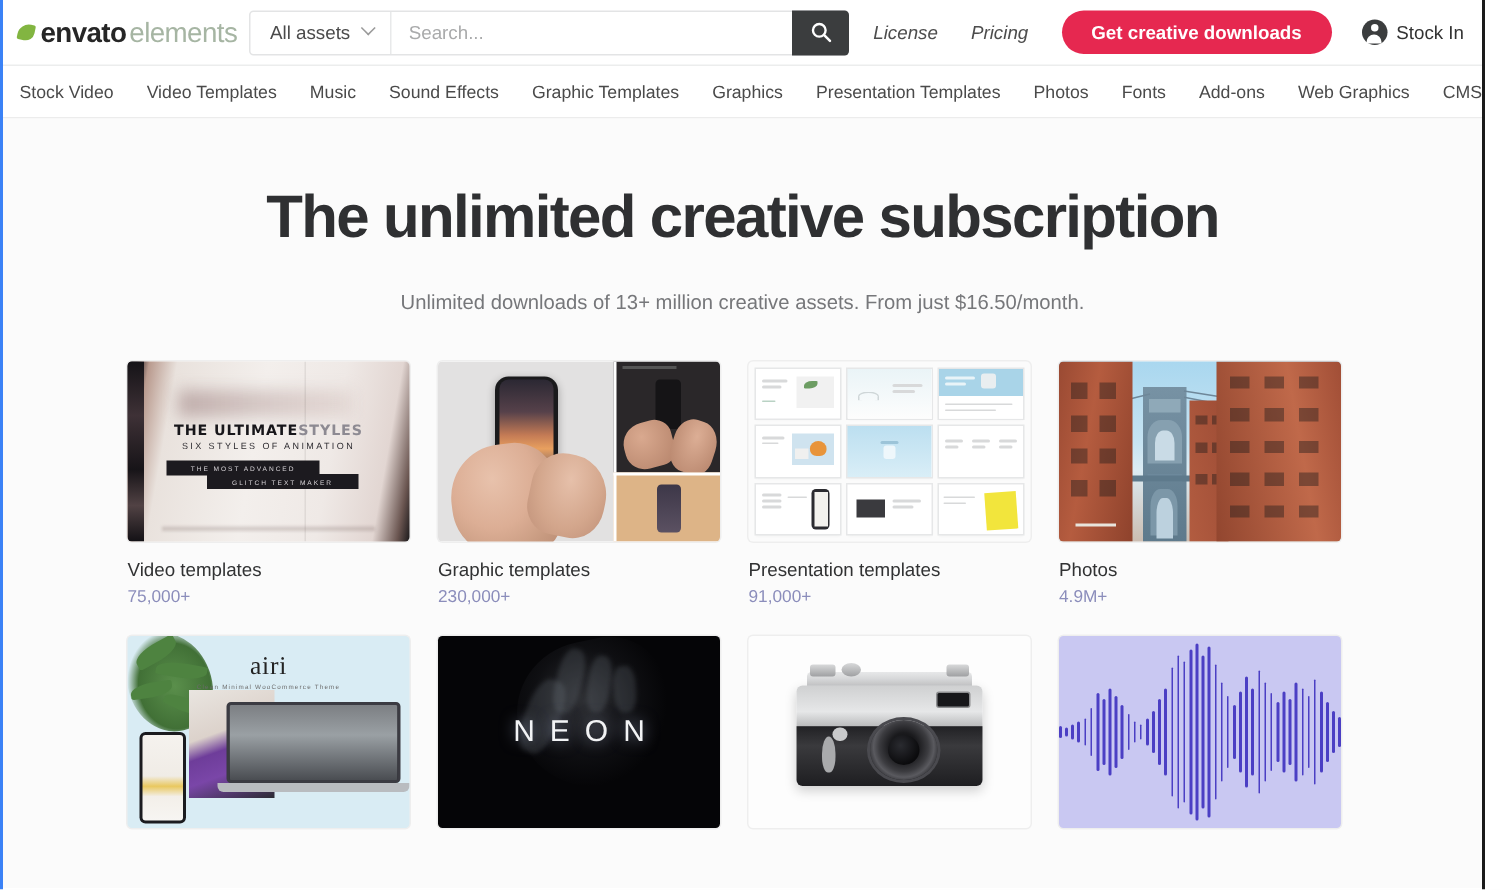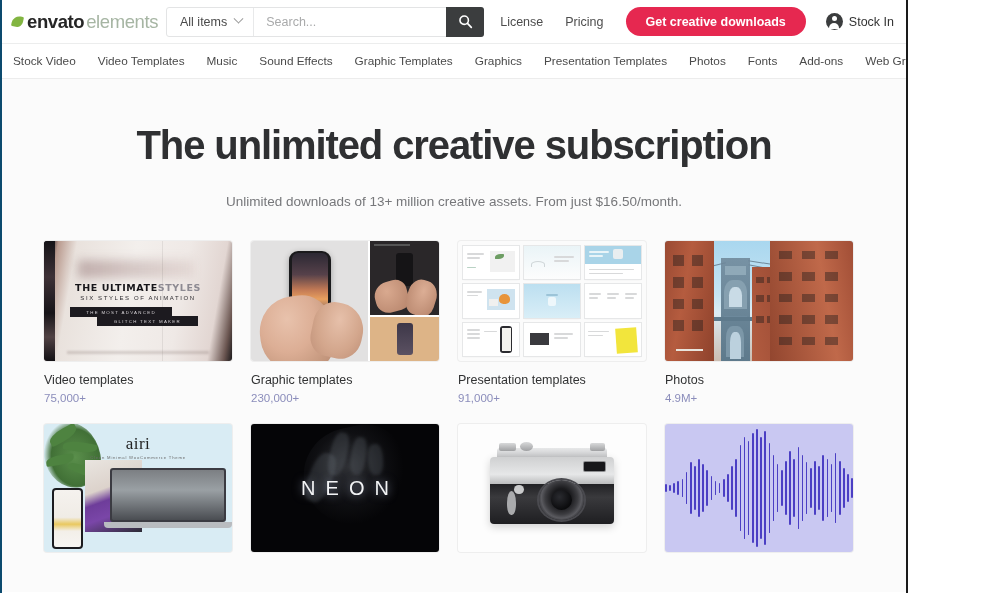--- a/index.html
+++ b/index.html
@@ -5,23 +5,23 @@
 <style>
   * { box-sizing: border-box; margin: 0; padding: 0; }
   html, body {
     width: 1000px; height: 593px;
     overflow: hidden;
     background: #ffffff;
     font-family: "Liberation Sans", "DejaVu Sans", sans-serif;
   }
   #page {
     position: relative;
-    width: 908px; height: 593px;
+    width: 990px; height: 593px;
     background: #ffffff;
-    border-left: 2px solid #0c4a6e;
+    border-left: 2px solid #3b82f6;
     border-right: 2px solid #1a1a1a;
     overflow: hidden;
   }
 
   
   .header {
     position: relative;
     height: 44px;
     display: flex;
     align-items: center;
@@ -89,21 +89,21 @@
     width: 38px;
     background: #3b3d3e;
     border: none;
     display: flex; align-items: center; justify-content: center;
     cursor: pointer;
     margin: -1px -1px -1px 0;
     border-radius: 0 3px 3px 0;
   }
   .search-btn svg { display:block; }
 
-  .hdr-links { display: flex; align-items: center; margin-left: 16px; gap: 22px; }
+  .hdr-links { display: flex; align-items: center; margin-left: 16px; gap: 22px; font-style: italic; }
   .hdr-link {
     font-size: 12.5px; color: #4d4d4d;
     text-decoration: none; cursor: pointer; white-space: nowrap;
   }
   .cta-btn {
     margin-left: 22px;
     background: #e62850;
     color: #ffffff;
     font-size: 12.5px; font-weight: bold;
     border: none; border-radius: 18px;
@@ -359,21 +359,21 @@
   <div class="header">
 
     <div class="logo-wrap">
       <span class="leaf"></span>
       <span class="logo-envato">envato</span>
       <span class="logo-elements">elements</span>
     </div>
 
     <div class="searchbar">
       <div class="allitems">
-        <span>All items</span>
+        <span>All assets</span>
         <span class="chev"></span>
       </div>
       <input class="search-input" type="text" placeholder="Search..." style="">
       <button class="search-btn">
         <svg width="15" height="15" viewBox="0 0 16 16">
           <circle cx="6.6" cy="6.6" r="4.5" fill="none" stroke="#ffffff" stroke-width="1.7"></circle>
           <line x1="10.1" y1="10.1" x2="14.2" y2="14.2" stroke="#ffffff" stroke-width="1.8" stroke-linecap="round"></line>
         </svg>
       </button>
     </div>

